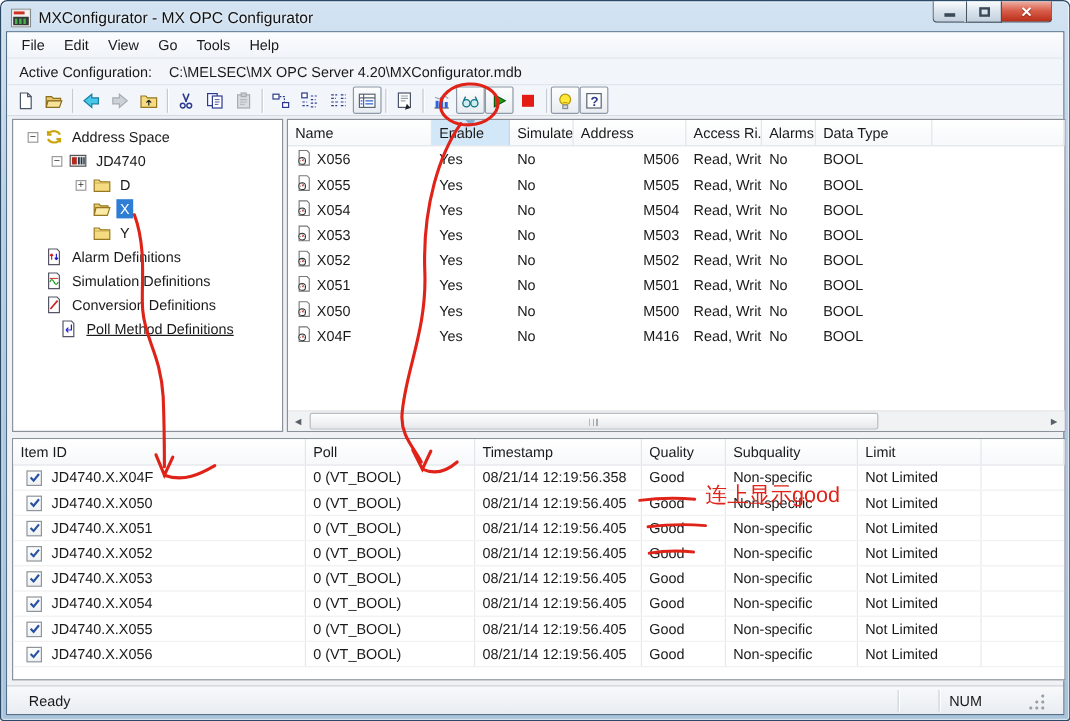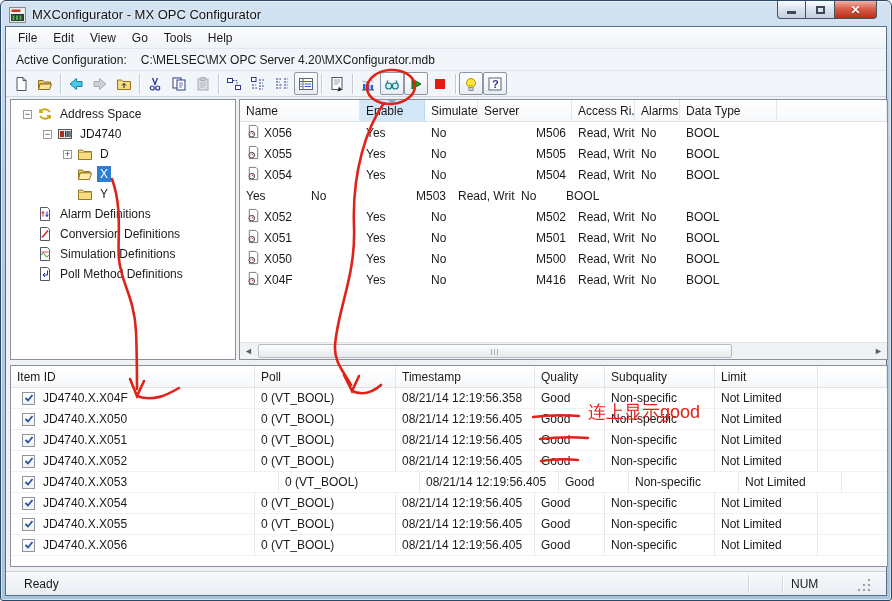--- a/index.html
+++ b/index.html
@@ -353,49 +353,49 @@
                 <path d="M3.5 1.5h7l2 2v11h-9z" fill="#fff" stroke="#556"></path>
                 <path d="M6 5.5v5M6 5.5 4.7 7.3M6 5.5l1.3 1.8" fill="none" stroke="#c22"></path>
                 <path d="M10 10.5v-5M10 10.5 8.7 8.7M10 10.5l1.3-1.8" fill="none" stroke="#22c"></path>
               </svg></span>
             <span class="tree-label">Alarm Definitions</span>
           </div>
           <div class="tree-row" style="padding-left: 12px;">
             <span class="exp-space"></span>
             <span class="tree-icon"><svg width="16" height="16" viewBox="0 0 16 16">
                 <path d="M3.5 1.5h7l2 2v11h-9z" fill="#fff" stroke="#556"></path>
-                <path d="M5 11.5 11 4.5" stroke="#c22" stroke-width="1.4"></path>
-              </svg></span>
-            <span class="tree-label">Conversion Definitions</span>
+                <path d="M4.5 9q1.7-4 3.5 0t3.5 0" fill="none" stroke="#1a9c1a"></path>
+                <path d="M4.5 6h7" stroke="#c22" stroke-width=".8"></path>
+              </svg></span>
+            <span class="tree-label">Simulation Definitions</span>
           </div>
           <div class="tree-row" style="padding-left: 12px;">
             <span class="exp-space"></span>
             <span class="tree-icon"><svg width="16" height="16" viewBox="0 0 16 16">
                 <path d="M3.5 1.5h7l2 2v11h-9z" fill="#fff" stroke="#556"></path>
-                <path d="M4.5 9q1.7-4 3.5 0t3.5 0" fill="none" stroke="#1a9c1a"></path>
-                <path d="M4.5 6h7" stroke="#c22" stroke-width=".8"></path>
-              </svg></span>
-            <span class="tree-label">Simulation Definitions</span>
-          </div>
-          <div class="tree-row" style="padding-left: 12px;">
+                <path d="M5 11.5 11 4.5" stroke="#c22" stroke-width="1.4"></path>
+              </svg></span>
+            <span class="tree-label">Conversion Definitions</span>
+          </div>
+          <div class="tree-row" style="padding-left: 24px; text-decoration: underline;">
             <span class="exp-space"></span>
             <span class="tree-icon"><svg width="16" height="16" viewBox="0 0 16 16">
                 <path d="M3.5 1.5h7l2 2v11h-9z" fill="#fff" stroke="#556"></path>
                 <path d="M10.5 4.5v4.5H6M6 9 8 7M6 9l2 2" fill="none" stroke="#22c"></path>
               </svg></span>
             <span class="tree-label">Poll Method Definitions</span>
           </div>
         </div>
 
       <div class="panel tag-panel">
         <div class="grid-header" id="tag-header">
             <div class="h-cell" style="width: 120px;"><span>Name</span></div>
             <div class="h-cell sorted" style="width: 65px;"><span class="sort-arrow"></span><span>Enable</span></div>
             <div class="h-cell" style="width: 53px;"><span>Simulate</span></div>
-            <div class="h-cell" style="width: 94px;"><span>Server</span></div>
+            <div class="h-cell" style="width: 94px;"><span>Address</span></div>
             <div class="h-cell" style="width: 63px;"><span>Access Ri...</span></div>
             <div class="h-cell" style="width: 45px;"><span>Alarms</span></div>
             <div class="h-cell" style="width: 97px;"><span>Data Type</span></div>
             <div class="h-cell" style="flex: 1 1 0%;"></div>
           </div>
         <div class="grid-rows" id="tag-rows">
             <div class="g-row">
               <div class="g-cell tag-cell-name" style="width: 120px;">
                 <span><svg width="15" height="15" viewBox="0 0 16 16">
                     <path d="M3.5 1.5h7l2 2v11h-9z" fill="#fff" stroke="#777"></path>
@@ -440,20 +440,29 @@
                 <span>X054</span>
               </div>
               <div class="g-cell" style="width: 65px;">Yes</div>
               <div class="g-cell" style="width: 53px;">No</div>
               <div class="g-cell r-align" style="width: 94px;">M504</div>
               <div class="g-cell" style="width: 63px;">Read, Write</div>
               <div class="g-cell" style="width: 45px;">No</div>
               <div class="g-cell" style="width: 97px;">BOOL</div>
             </div>
             <div class="g-row">
+              <div class="g-cell tag-cell-name" style="width: 120px;">
+                <span><svg width="15" height="15" viewBox="0 0 16 16">
+                    <path d="M3.5 1.5h7l2 2v11h-9z" fill="#fff" stroke="#777"></path>
+                    <circle cx="6.2" cy="10.8" r="3" fill="#fff" stroke="#333" stroke-width=".9"></circle>
+                    <path d="M6.2 10.8 7.6 9.3" stroke="#c22"></path>
+                    <path d="M6.2 8.2v1M4 10.8h1M8.4 10.8h-1" stroke="#333" stroke-width=".6"></path>
+                  </svg></span>
+                <span>X053</span>
+              </div>
               <div class="g-cell" style="width: 65px;">Yes</div>
               <div class="g-cell" style="width: 53px;">No</div>
               <div class="g-cell r-align" style="width: 94px;">M503</div>
               <div class="g-cell" style="width: 63px;">Read, Write</div>
               <div class="g-cell" style="width: 45px;">No</div>
               <div class="g-cell" style="width: 97px;">BOOL</div>
             </div>
             <div class="g-row">
               <div class="g-cell tag-cell-name" style="width: 120px;">
                 <span><svg width="15" height="15" viewBox="0 0 16 16">
@@ -597,21 +606,21 @@
                 </span>
                 <span>JD4740.X.X052</span>
               </div>
               <div class="g-cell" style="width: 141px;">0 (VT_BOOL)</div>
               <div class="g-cell" style="width: 139px;">08/21/14 12:19:56.405</div>
               <div class="g-cell" style="width: 70px;">Good</div>
               <div class="g-cell" style="width: 110px;">Non-specific</div>
               <div class="g-cell" style="width: 103px;">Not Limited</div>
             </div>
             <div class="g-row">
-              <div class="g-cell" style="width: 268px;">
+              <div class="g-cell" style="width: 244px;">
                 <span class="checkbox">
                   <svg width="10" height="10" viewBox="0 0 10 10">
                     <path d="M1.5 5 4 7.5 8.5 2" fill="none" stroke="#2952a3" stroke-width="1.8"></path>
                   </svg>
                 </span>
                 <span>JD4740.X.X053</span>
               </div>
               <div class="g-cell" style="width: 141px;">0 (VT_BOOL)</div>
               <div class="g-cell" style="width: 139px;">08/21/14 12:19:56.405</div>
               <div class="g-cell" style="width: 70px;">Good</div>

